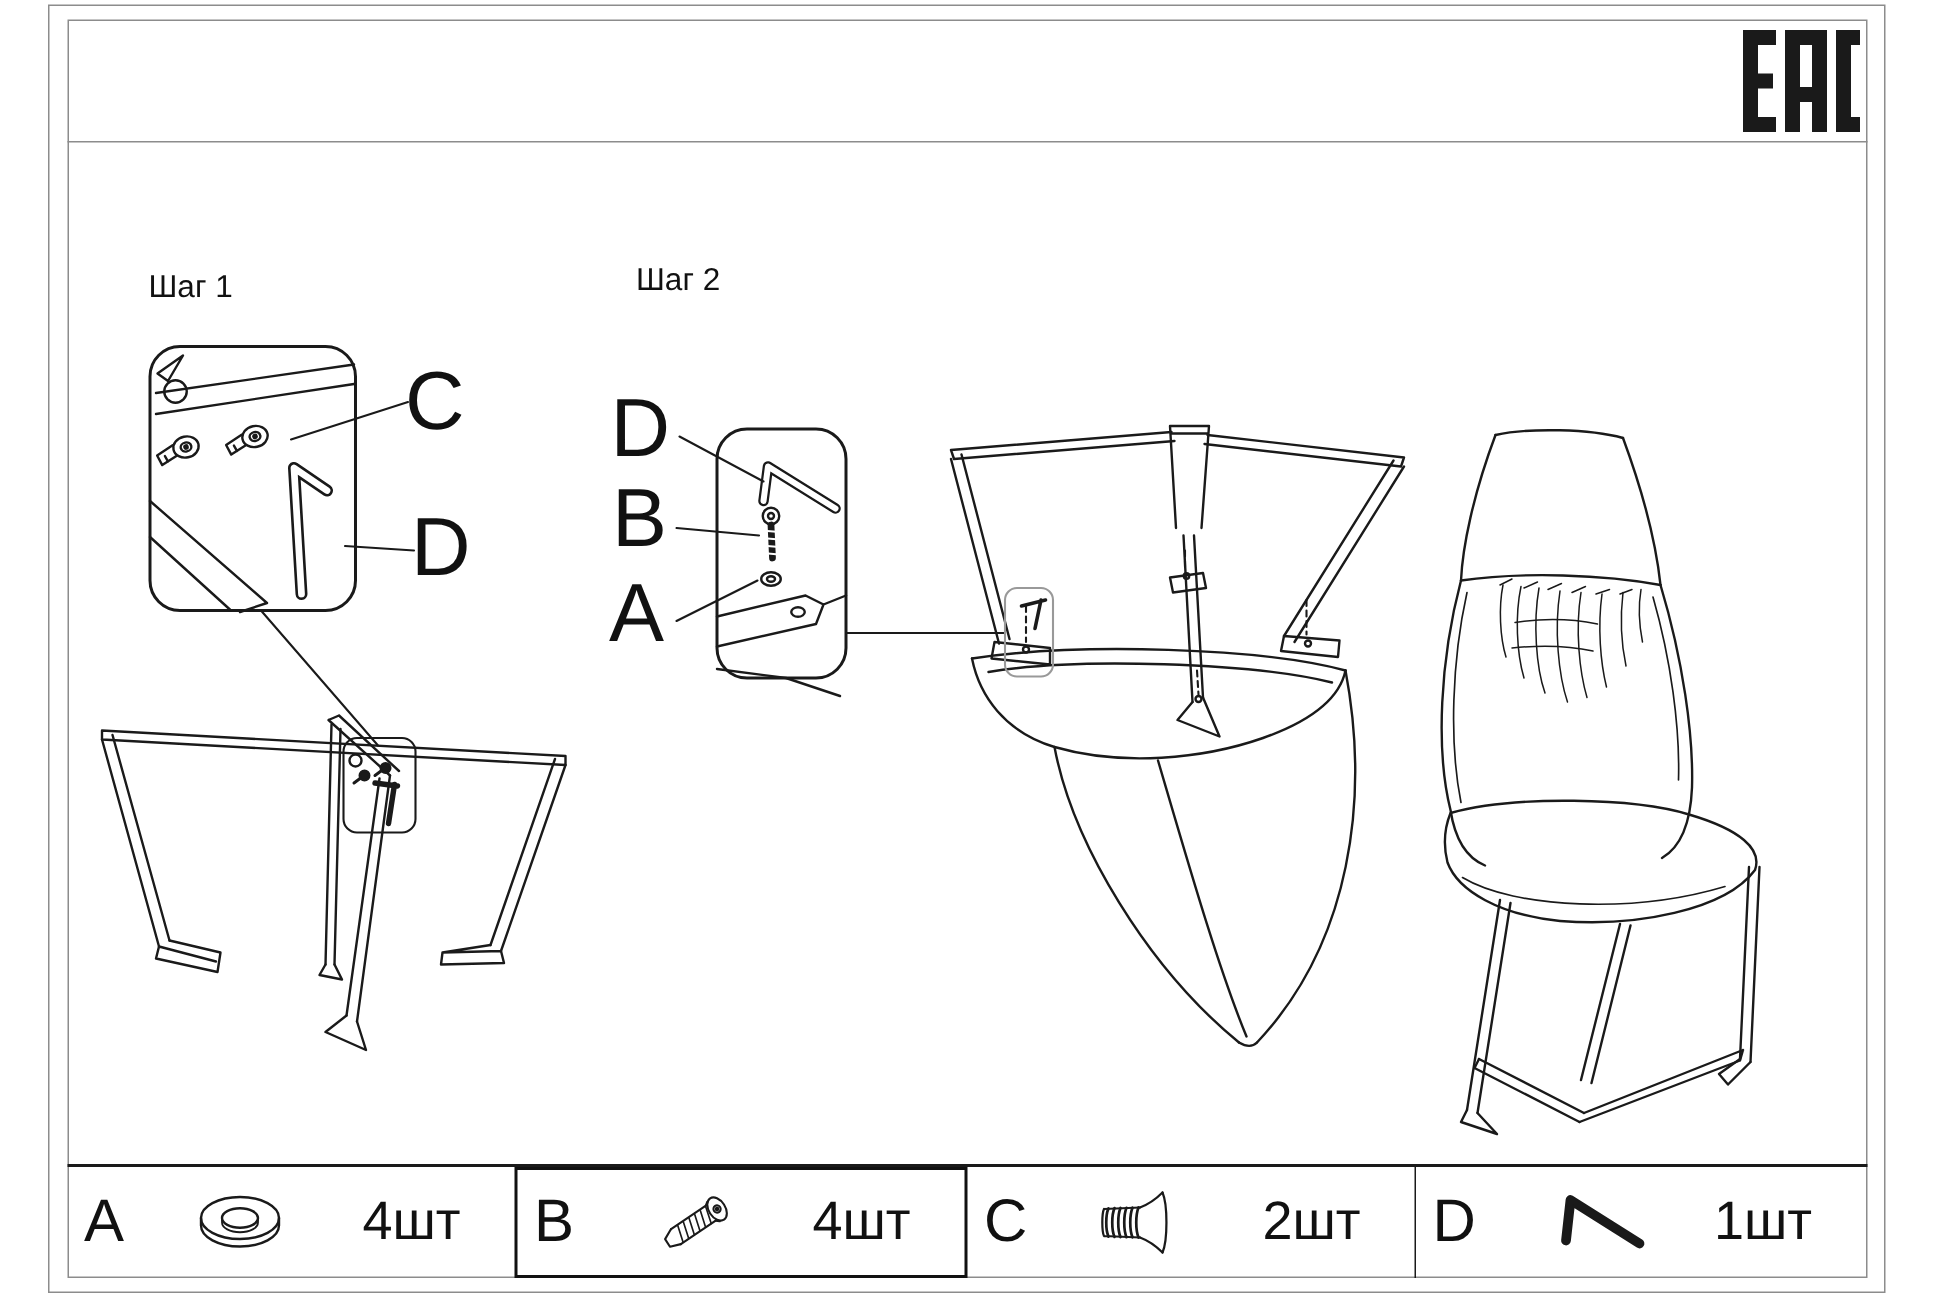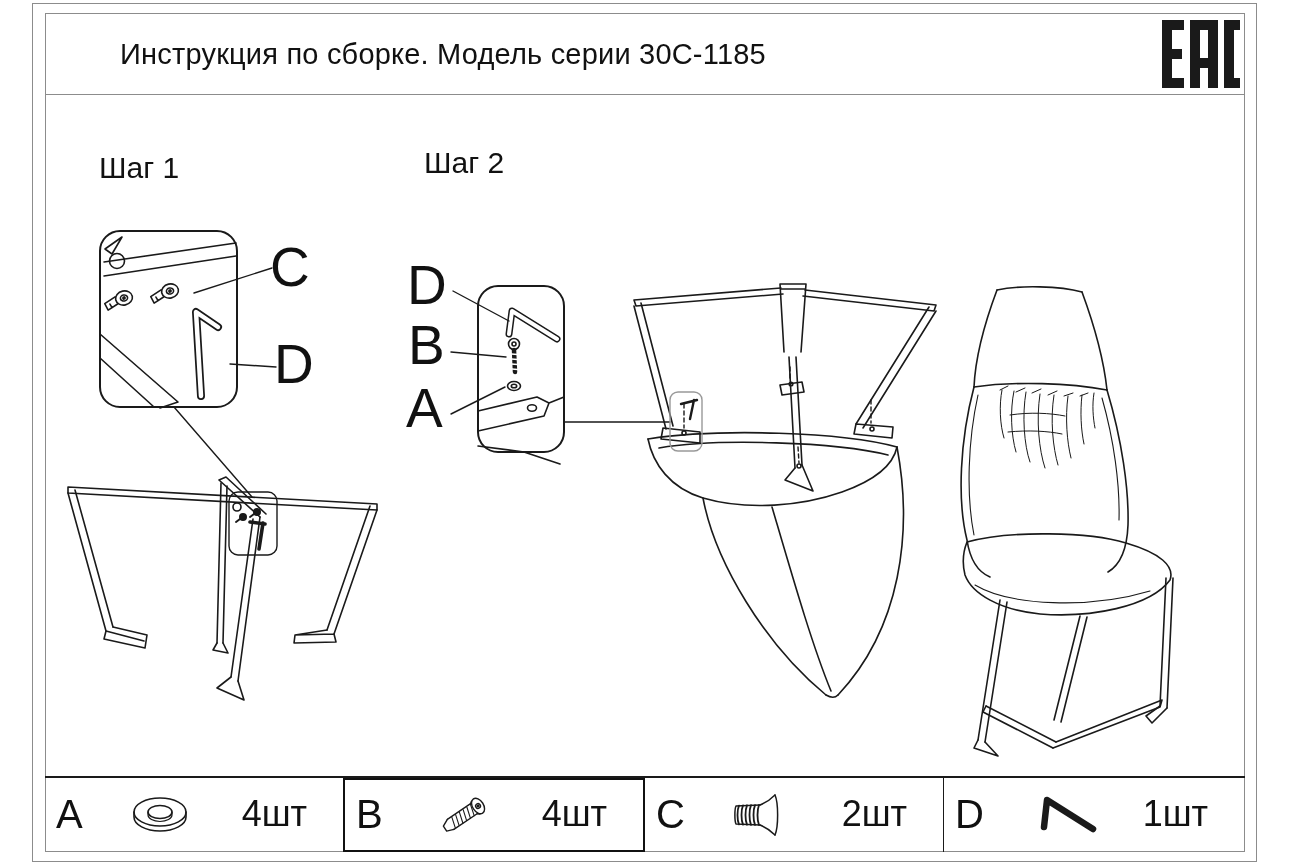--- a/index.html
+++ b/index.html
@@ -10,21 +10,21 @@
               border:1px solid #8c8c8c;box-sizing:border-box;}
   .content-box{position:absolute;left:45px;top:13px;width:1200px;height:839px;
                border:1px solid #8c8c8c;box-sizing:border-box;background:#fff;}
 
   .title-bar{position:absolute;left:45px;top:13px;width:1200px;height:82px;
              border-bottom:1px solid #8c8c8c;box-sizing:border-box;}
   .page-title{position:absolute;left:75px;top:0;height:82px;line-height:82px;
               font-size:29px;letter-spacing:.2px;white-space:nowrap;}
   .eac{position:absolute;right:4px;top:7px;}
 
-  .step-label{position:absolute;font-size:30px;line-height:1;}
+  .step-label{position:absolute;font-size:21px;line-height:1;margin-top:28px;}
   #step1-label{left:99px;top:153px;}
   #step2-label{left:424px;top:148px;}
 
   .callout{position:absolute;font-size:55px;line-height:1;color:#111;}
   #callout-c1{left:270px;top:240px;}
   #callout-d1{left:274px;top:337px;}
   #callout-d2{left:407px;top:258px;}
   #callout-b2{left:408px;top:318px;}
   #callout-a2{left:406px;top:381px;}
 
@@ -48,21 +48,20 @@
   svg{display:block;}
   .ln{stroke:#1a1a1a;fill:none;stroke-linecap:round;stroke-linejoin:round;}
 </style>
 </head>
 <body>
 
 <div class="page-frame"></div>
 <div class="content-box"></div>
 
 <div class="title-bar">
-  <div class="page-title">Инструкция по сборке. Модель серии 30С-1185</div>
   <div class="eac">
     <svg width="80" height="68" viewBox="0 0 78 68">
       <g fill="#1a1a1a">
         <rect x="0" y="0" width="10" height="68"></rect>
         <rect x="0" y="0" width="22" height="10"></rect>
         <rect x="0" y="29" width="20" height="10"></rect>
         <rect x="0" y="58" width="22" height="10"></rect>
         <rect x="28" y="0" width="10" height="68"></rect>
         <rect x="46" y="0" width="10" height="68"></rect>
         <rect x="28" y="0" width="28" height="10"></rect>

